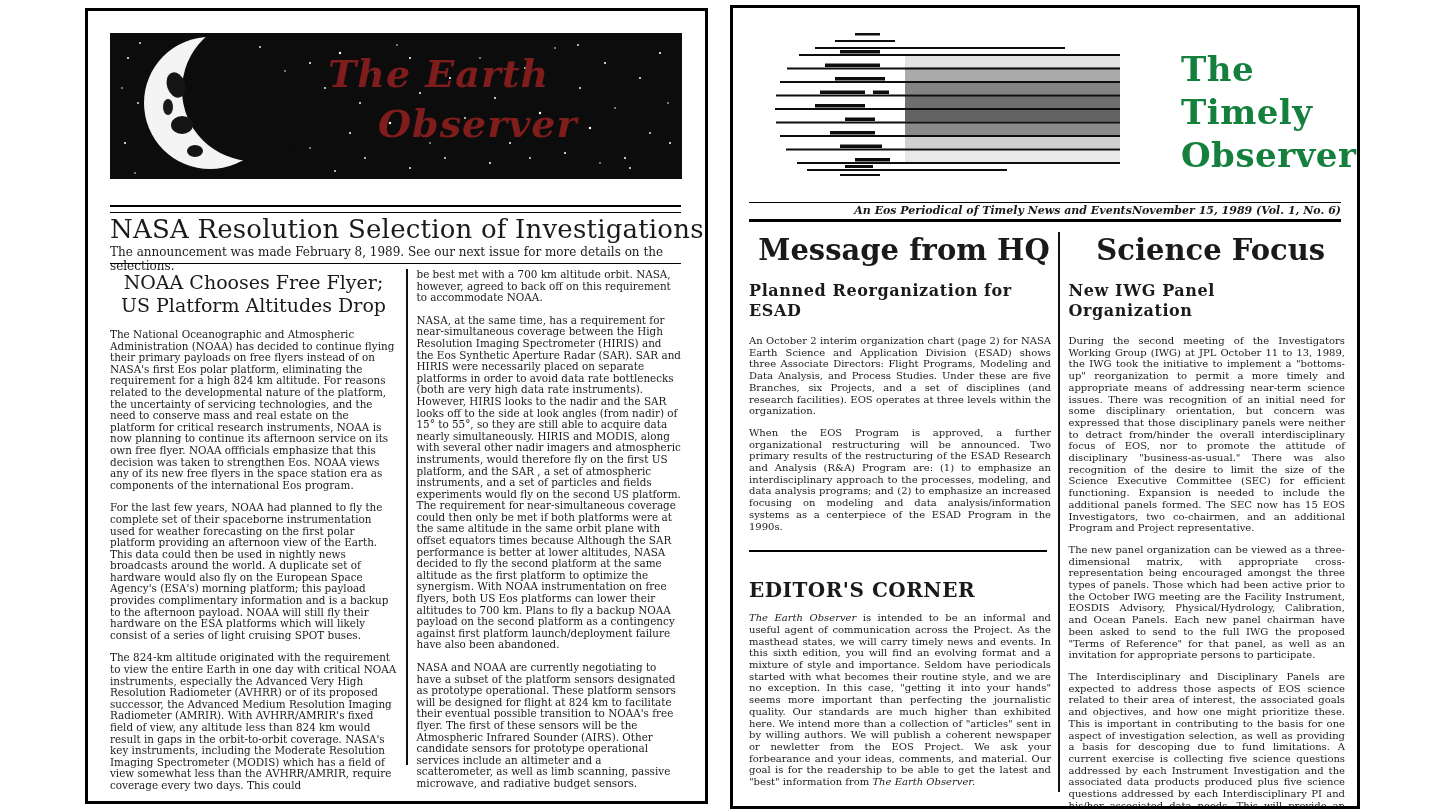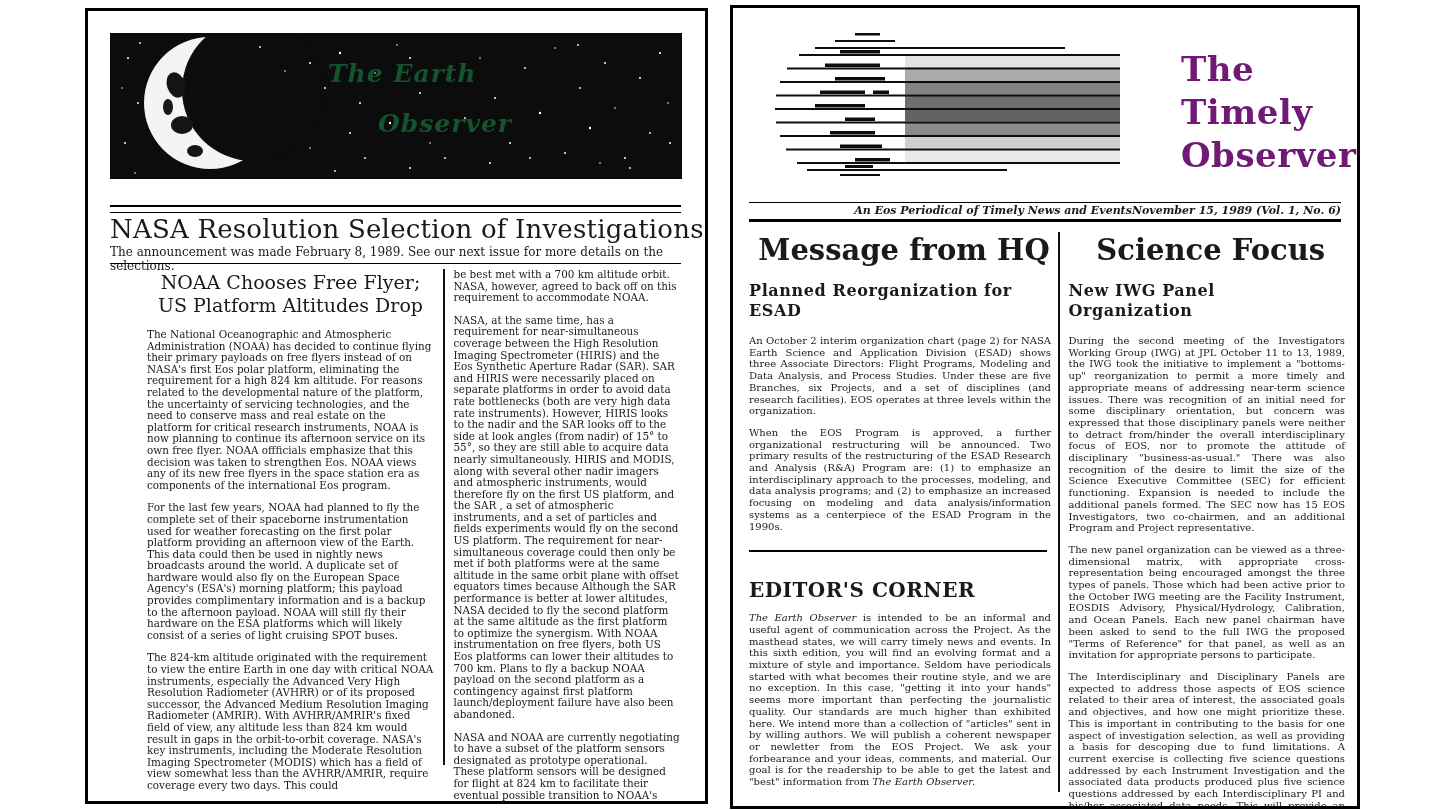--- a/index.html
+++ b/index.html
@@ -4,44 +4,44 @@
 <style>
   html,body{margin:0;padding:0;background:#ffffff;width:1440px;height:810px;overflow:hidden;
     font-family:"DejaVu Serif",serif;color:#1a1a1a;}
   .page{position:absolute;background:#fff;border:3px solid #000;overflow:hidden;}
   #page-left{left:85px;top:8px;width:617px;height:790px;}
   #page-right{left:730px;top:5px;width:624px;height:798px;}
 
   
   .mast-left{position:absolute;left:22px;top:22px;width:572px;height:146px;}
   .mast-left svg{display:block;width:100%;height:100%;}
-  .mast-left .t1,.mast-left .t2{position:absolute;color:#14532d;font-style:italic;font-weight:bold;
-    font-size:25px;line-height:38px;white-space:nowrap;letter-spacing:1px;}
+  .mast-left .t1,.mast-left .t2{position:absolute;color:#7f1d1d;font-style:italic;font-weight:bold;
+    font-size:38px;line-height:38px;white-space:nowrap;letter-spacing:1px;}
   .mast-left .t1{left:218px;top:22px;}
   .mast-left .t2{left:268px;top:72px;}
   .vol-row{position:absolute;left:22px;right:24px;top:176px;display:flex;justify-content:space-between;
     font-size:11.5px;}
   .rule-double{position:absolute;left:22px;right:24px;top:194px;height:5px;
     border-top:2.5px solid #000;border-bottom:1.5px solid #000;}
   .headline{position:absolute;left:22px;right:20px;top:204px;font-size:26px;line-height:28px;
     white-space:nowrap;letter-spacing:0.2px;}
   .subdeck{position:absolute;left:22px;right:24px;top:234px;font-size:12px;font-weight:500;}
   .rule-thin{position:absolute;left:22px;right:24px;top:252px;border-top:1.5px solid #000;}
-  .cols-left{position:absolute;left:22px;right:24px;top:258px;bottom:0;display:flex;margin-left:37px;}
+  .cols-left{position:absolute;left:22px;right:24px;top:258px;bottom:0;display:flex;}
   .cols-left .c1{width:287px;}
   .cols-left .vdiv{width:1.5px;background:#111;height:496px;margin:0 9px 0 9px;}
   .cols-left .c2{flex:1;}
   .art-title{font-size:19px;line-height:23px;text-align:center;margin:2px 0 12px 0;}
   .bodyL p{font-size:10.4px;line-height:11.6px;margin:0 0 11px 0;text-align:left;}
 
   
   .mast-right{position:absolute;left:12px;top:18px;width:400px;height:150px;}
   .mast-right svg{display:block;width:100%;height:100%;}
   .mast-title{position:absolute;left:448px;top:40px;font-weight:bold;font-size:34px;line-height:43px;
-    color:#701a75;letter-spacing:0.5px;}
+    color:#15803d;letter-spacing:0.5px;}
   .tag-row{position:absolute;left:16px;right:16px;top:194px;border-top:1.5px solid #000;
     border-bottom:3px solid #000;display:flex;justify-content:flex-end;
     font-size:11px;font-style:italic;font-weight:bold;padding:1px 0 2px 0;}
   .cols-right{position:absolute;left:16px;right:12px;top:222px;bottom:2px;display:flex;}
   .cols-right .c1{width:302px;}
   .cols-right .vdiv{width:1.5px;background:#111;height:560px;margin:2px 6px 0 7px;}
   .cols-right .c2{flex:1;padding-left:3px;}
   .sec-title{font-size:29px;line-height:33px;font-weight:bold;text-align:center;margin:4px 0 14px 8px;}
   .art-title-r{font-size:16px;line-height:20px;font-weight:bold;letter-spacing:0.6px;margin:0 0 14px 0;}
   .bodyR p{font-size:10px;line-height:11.7px;margin:0 0 10px 0;text-align:justify;}

